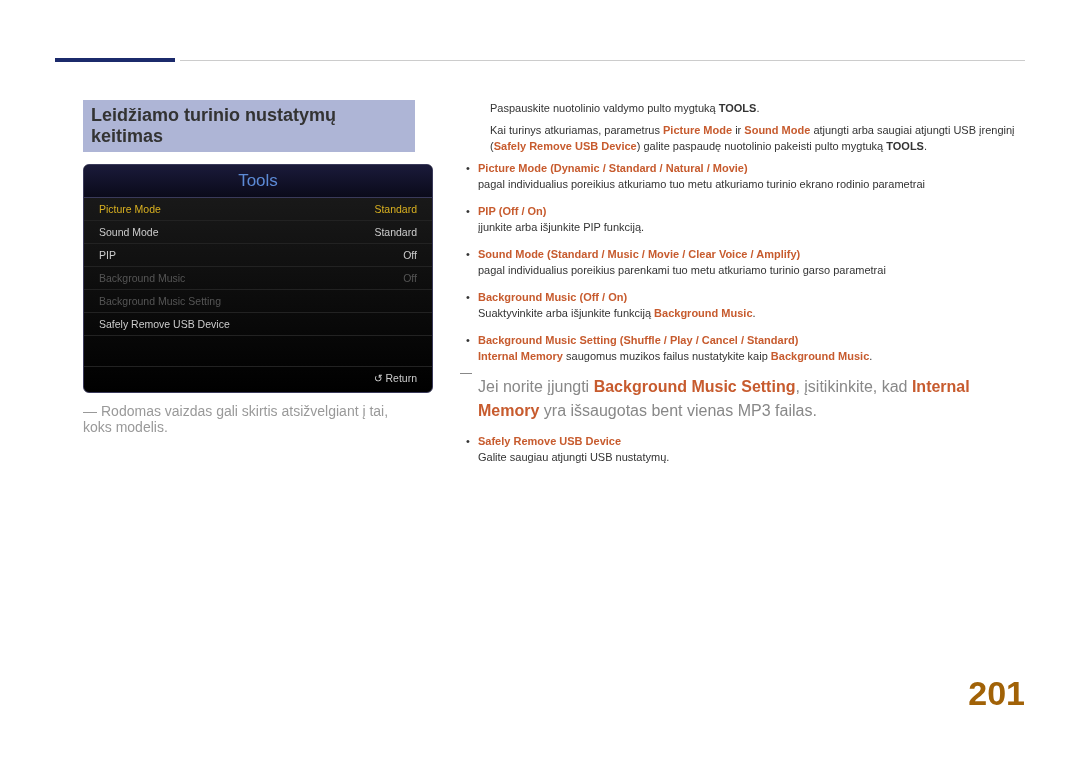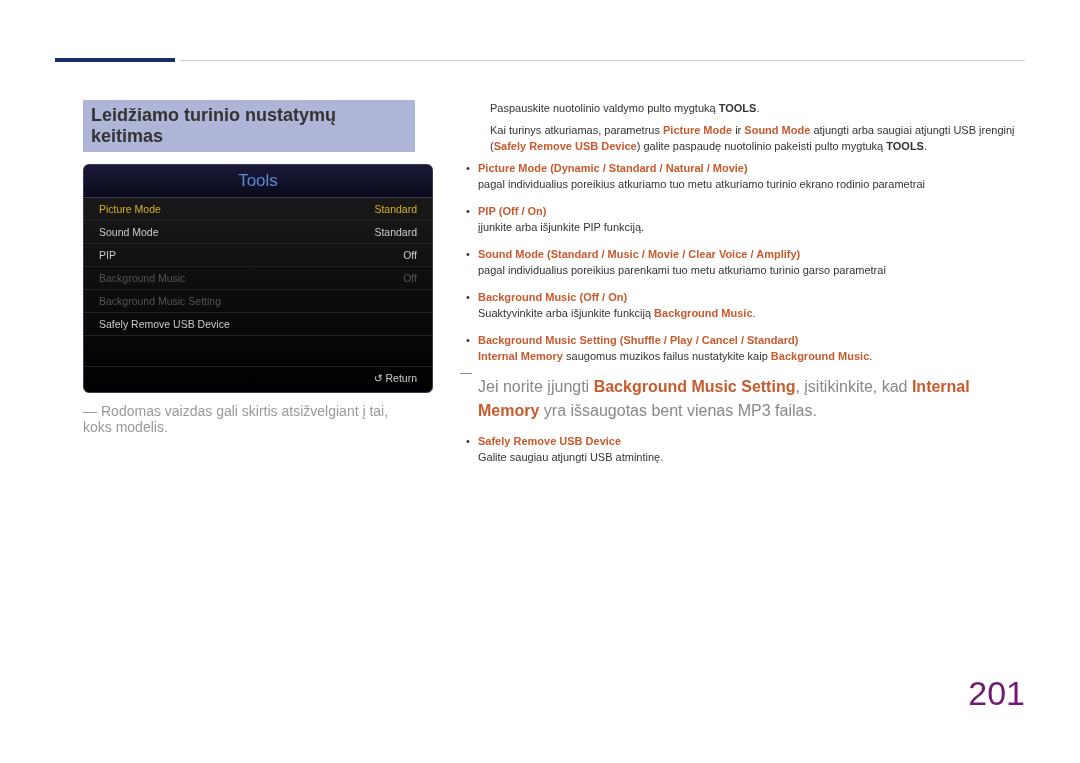--- a/index.html
+++ b/index.html
@@ -127,22 +127,22 @@
     top: -2px;
     width: 12px;
     border-top: 1px solid #888;
   }
   .sep { color: #c75b2e; font-weight: bold; }
   .page-num {
     position: absolute;
     bottom: 50px;
     right: 55px;
     font-size: 34px;
-    color: #701a75;
-    font-weight: 400;
+    color: #a16207;
+    font-weight: 700;
   }
 </style>
 </head>
 <body>
 
 <div class="page">
   <div class="blue-bar"></div>
   <div class="top-rule"></div>
 
   <div class="content">
@@ -224,20 +224,20 @@
       </ul>
 
       <div class="sub-note">
         <span class="long-dash"></span>
         <span>Jei norite įjungti </span><span class="hl">Background Music Setting</span><span>, įsitikinkite, kad </span><span class="hl">Internal Memory</span><span> yra išsaugotas bent vienas MP3 failas.</span>
       </div>
 
       <ul class="bullet-list">
         <li>
           <span class="hl">Safely Remove USB Device</span>
-          <span class="desc">Galite saugiau atjungti USB atmintinę.</span>
+          <span class="desc">Galite saugiau atjungti USB nustatymų.</span>
         </li>
       </ul>
     </div>
   </div>
 </div>
 
 <div class="page-num">201</div>
 
 </body></html>

